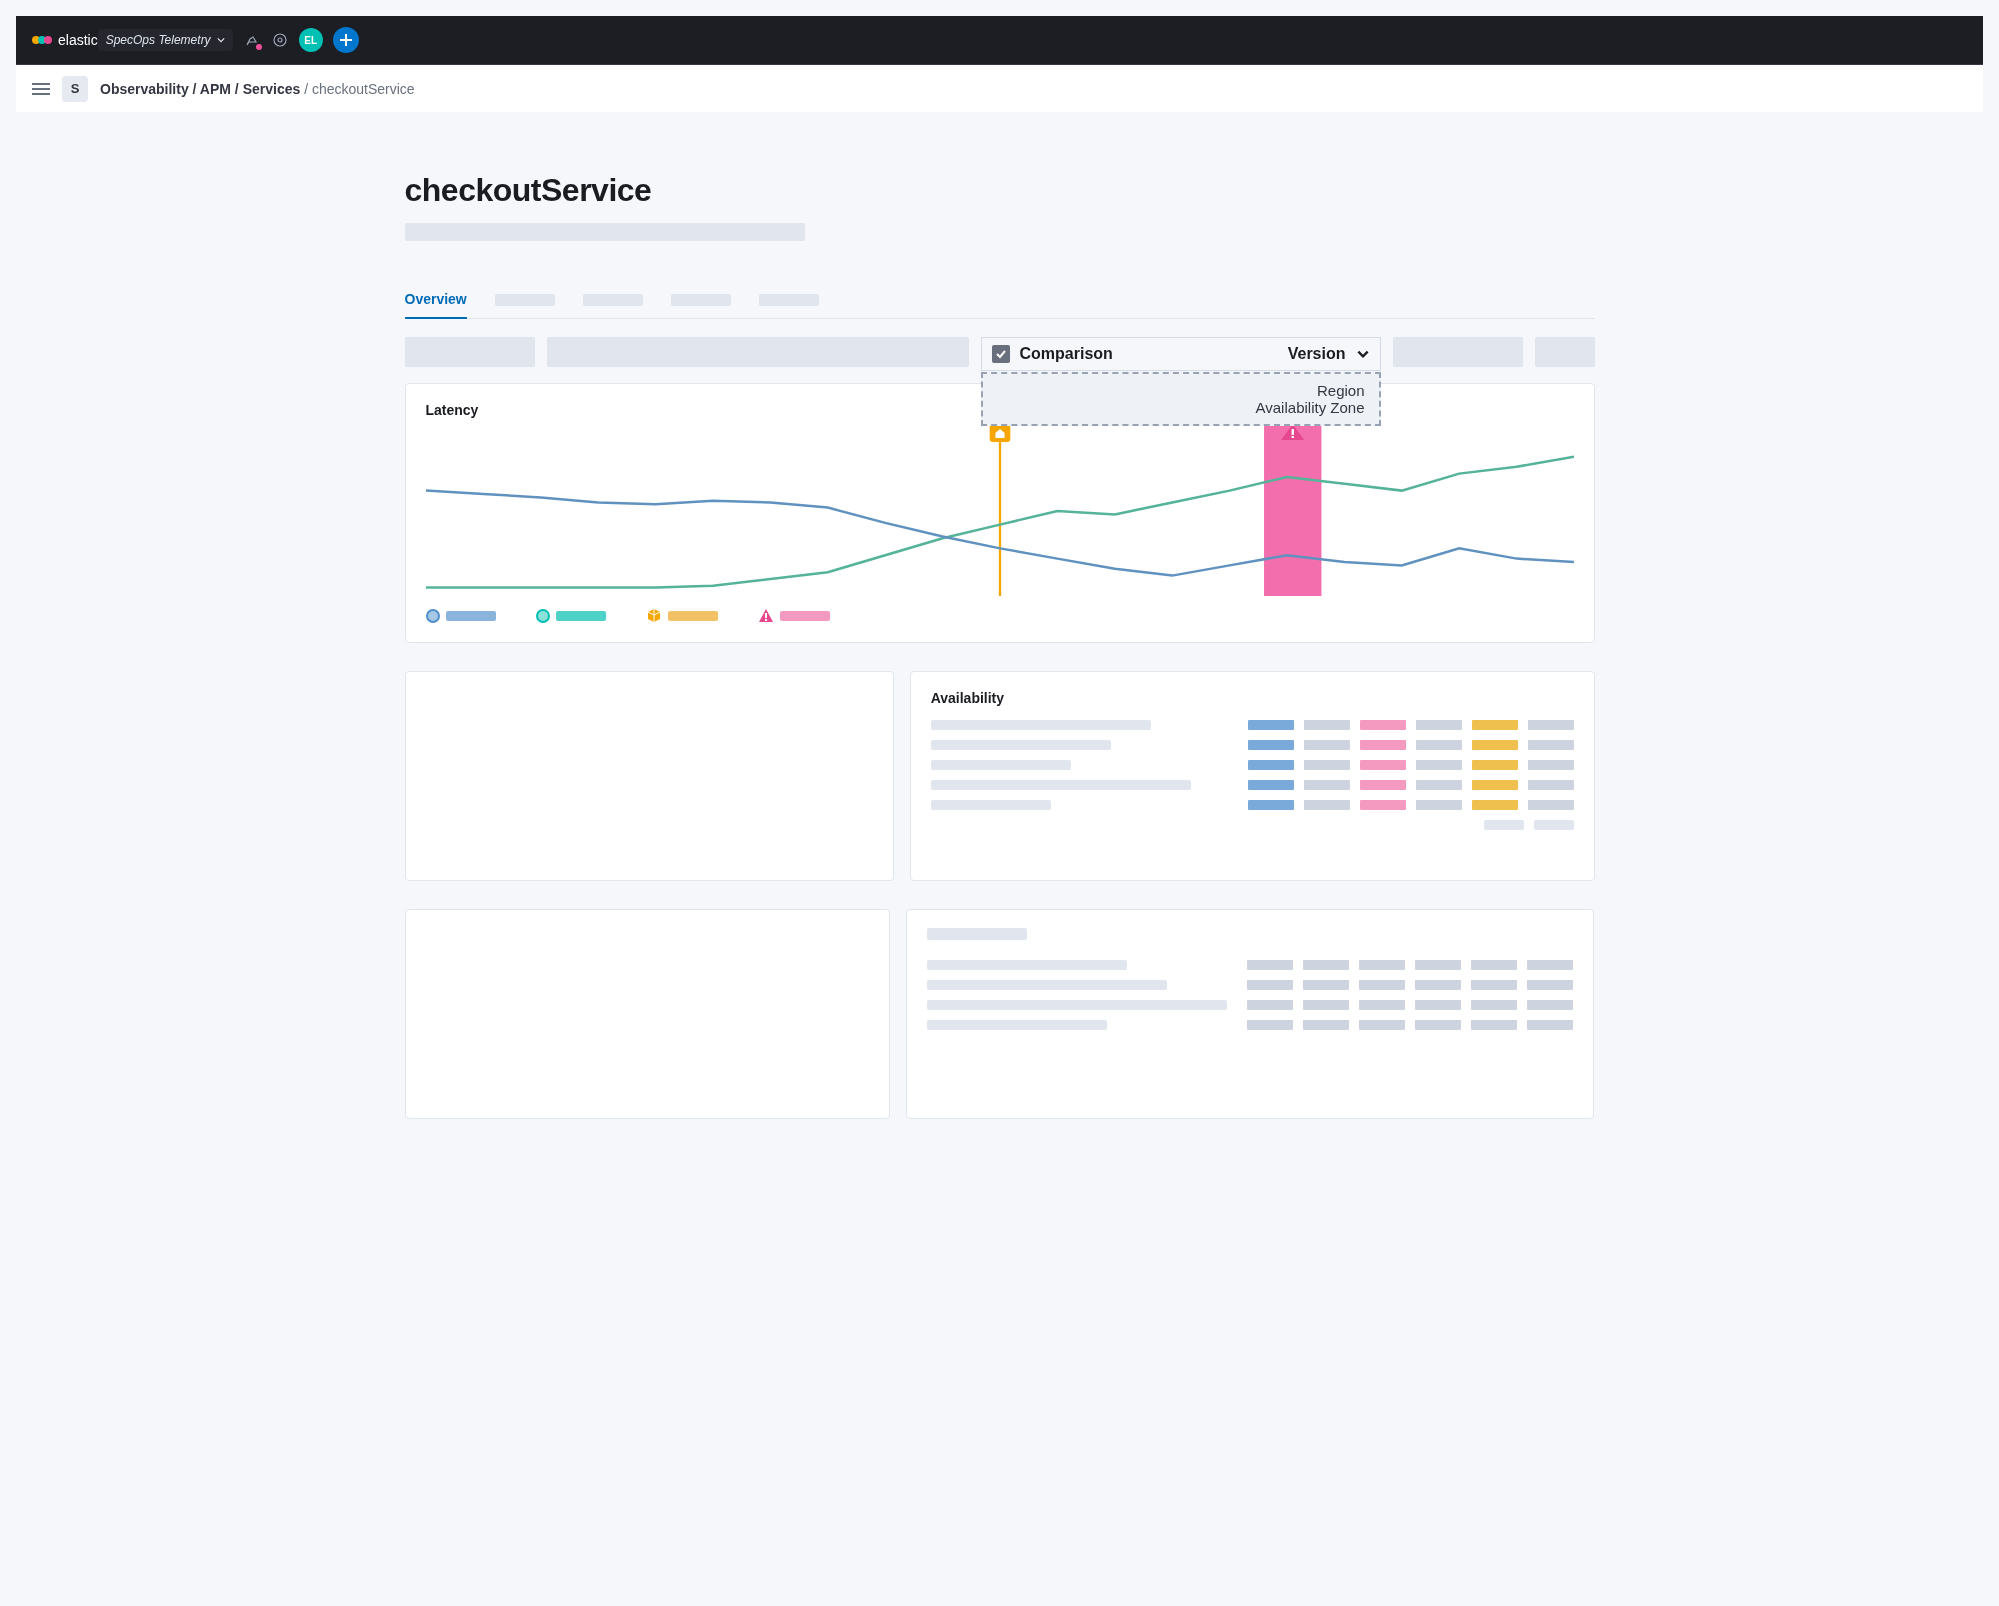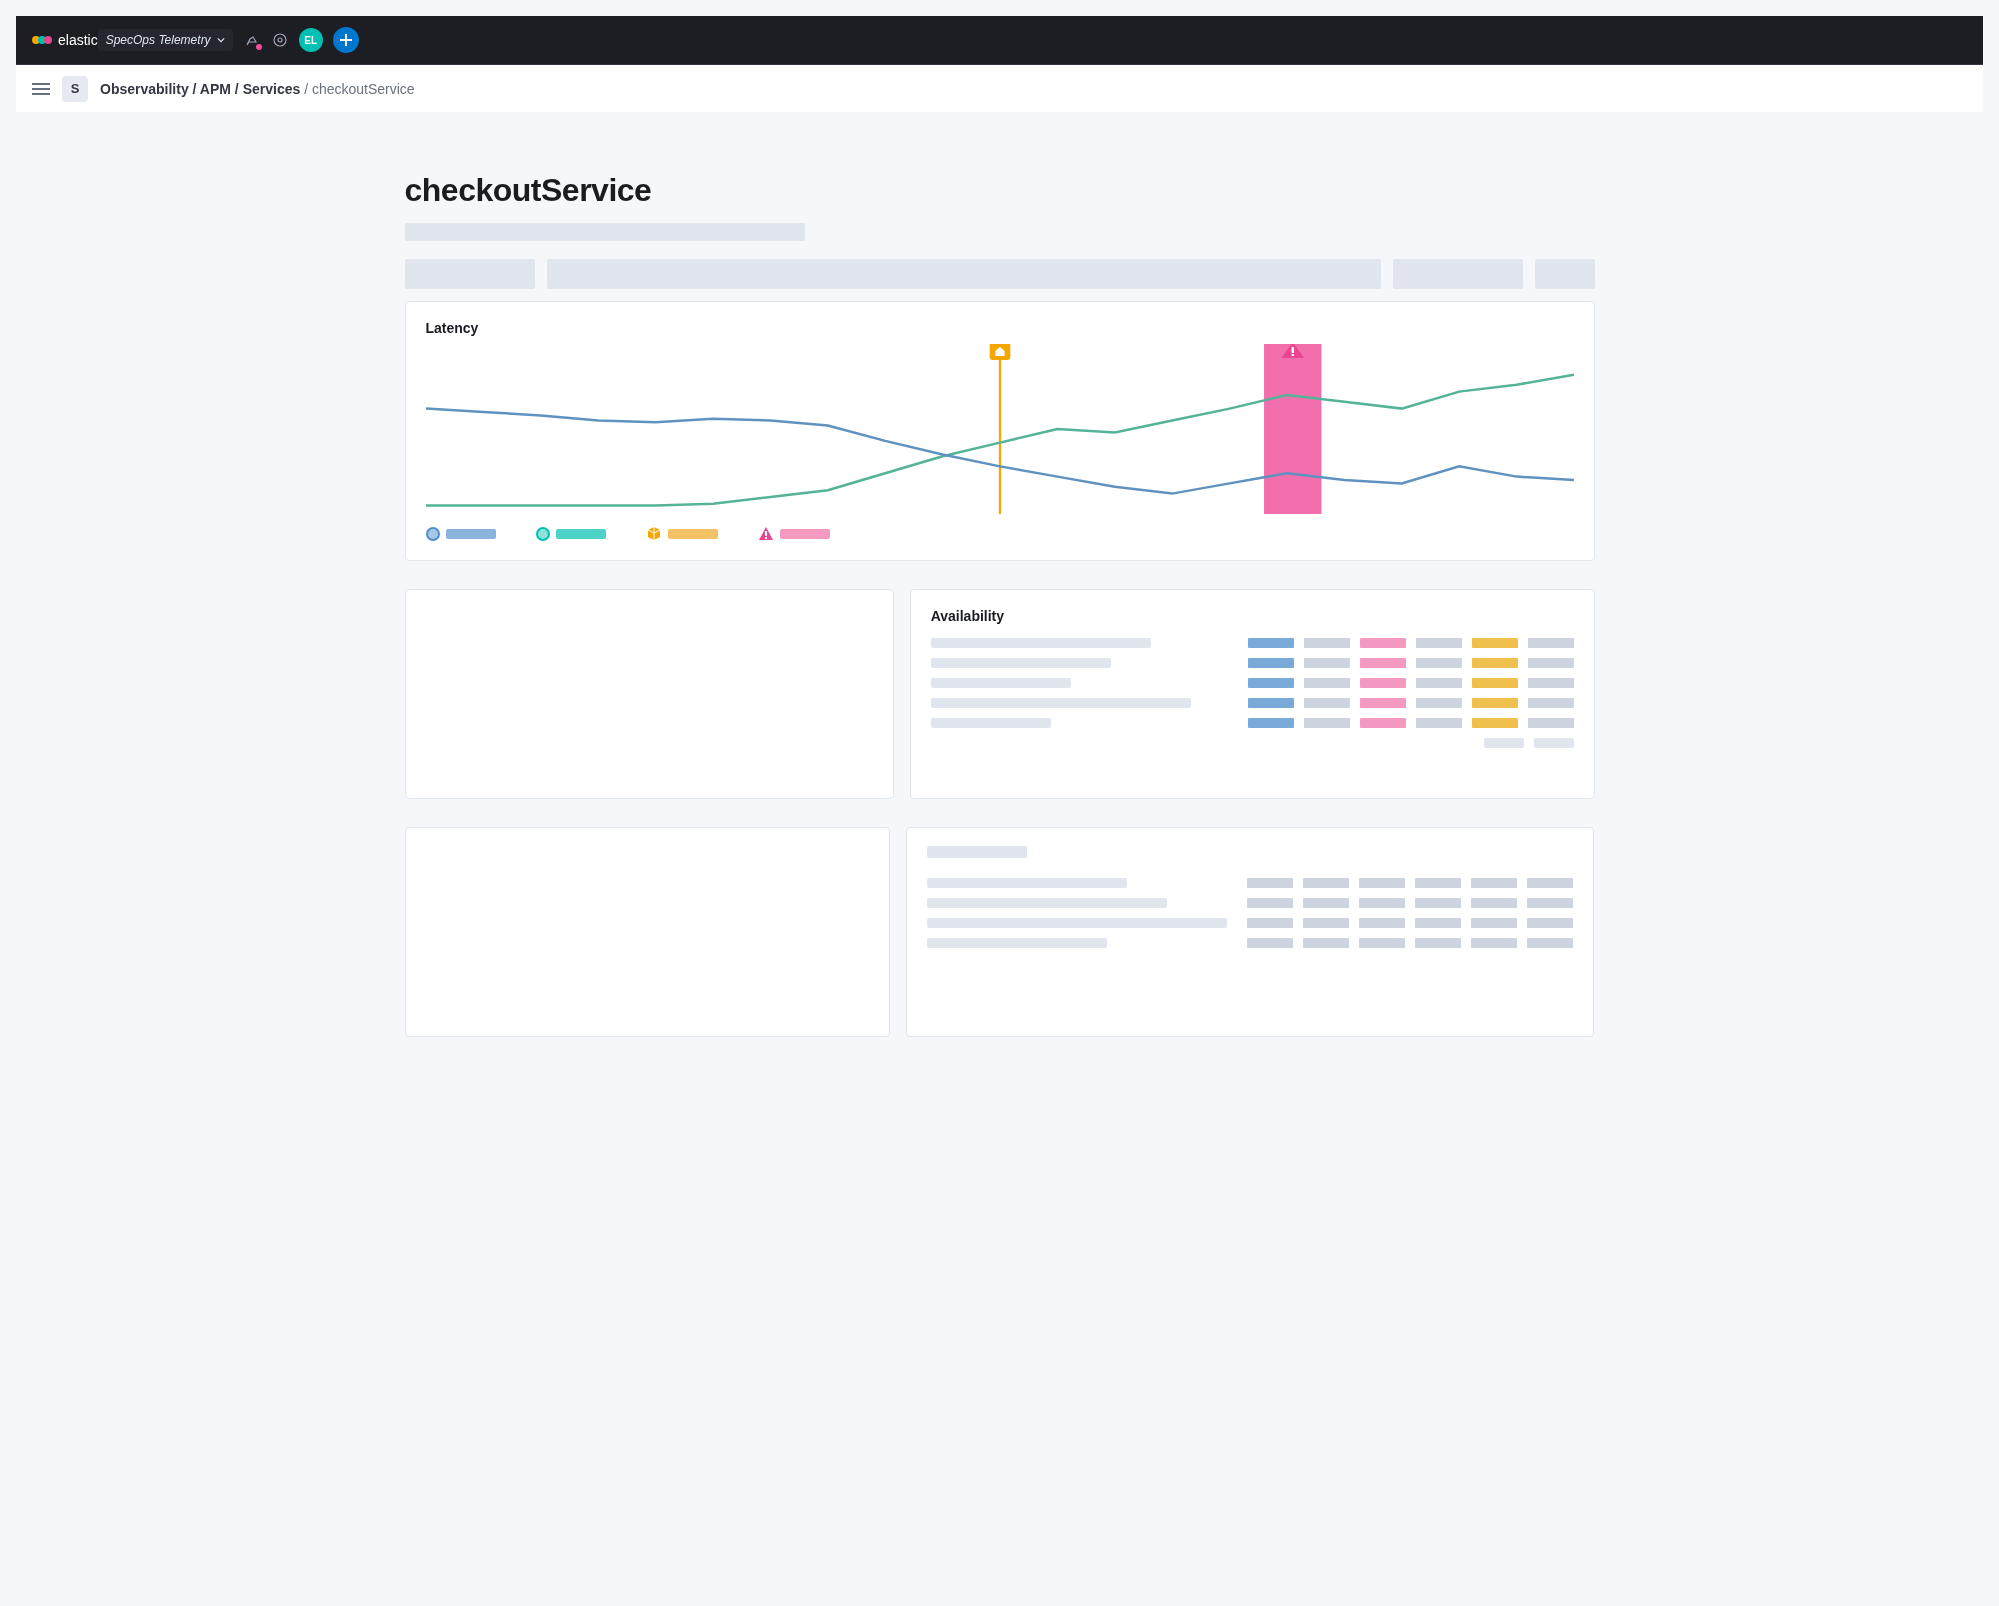--- a/index.html
+++ b/index.html
@@ -205,24 +205,48 @@
   <div class="space-badge">S</div>
   <div class="breadcrumb">
     <b>Observability / APM / Services</b><span> / </span><span>checkoutService</span>
   </div>
 </div>
 
 <div class="content">
   <h1 class="page-title">checkoutService</h1>
   <div class="skel subtitle-skel"></div>
 
+  <div class="tabs">
+    <div class="tab active">Overview</div>
+    <div class="skel tab-skel"></div>
+    <div class="skel tab-skel"></div>
+    <div class="skel tab-skel"></div>
+    <div class="skel tab-skel"></div>
+  </div>
 
   <div class="filters-row">
     <div class="skel filter-box" style="width:130px"></div>
     <div class="skel filter-box" style="flex:1"></div>
+    <div class="comparison-box">
+      <span class="chk">
+        <svg width="12" height="12" viewBox="0 0 12 12">
+            <path d="M2 6l3 3 5-6" stroke="#fff" stroke-width="2" fill="none"></path>
+          </svg>
+      </span>
+      <span>Comparison</span>
+      <span class="spacer"></span>
+      <span>Version</span>
+      <svg width="14" height="14" viewBox="0 0 12 12">
+          <path d="M2 4l4 4 4-4" stroke="#1a1c21" stroke-width="2" fill="none"></path>
+        </svg>
+      <div class="dropdown-panel">
+        <div>Region</div>
+        <div>Availability Zone</div>
+      </div>
+    </div>
     <div class="skel filter-box" style="width:130px"></div>
     <div class="skel filter-box" style="width:60px"></div>
   </div>
 
   <div class="panel">
     <div class="panel-title">Latency</div>
     <div class="chart-area">
       <svg class="chart-svg" viewBox="0 0 1000 170" preserveAspectRatio="none">
 
         <rect x="730" y="0" width="50" height="170" fill="#f36eac"></rect>

